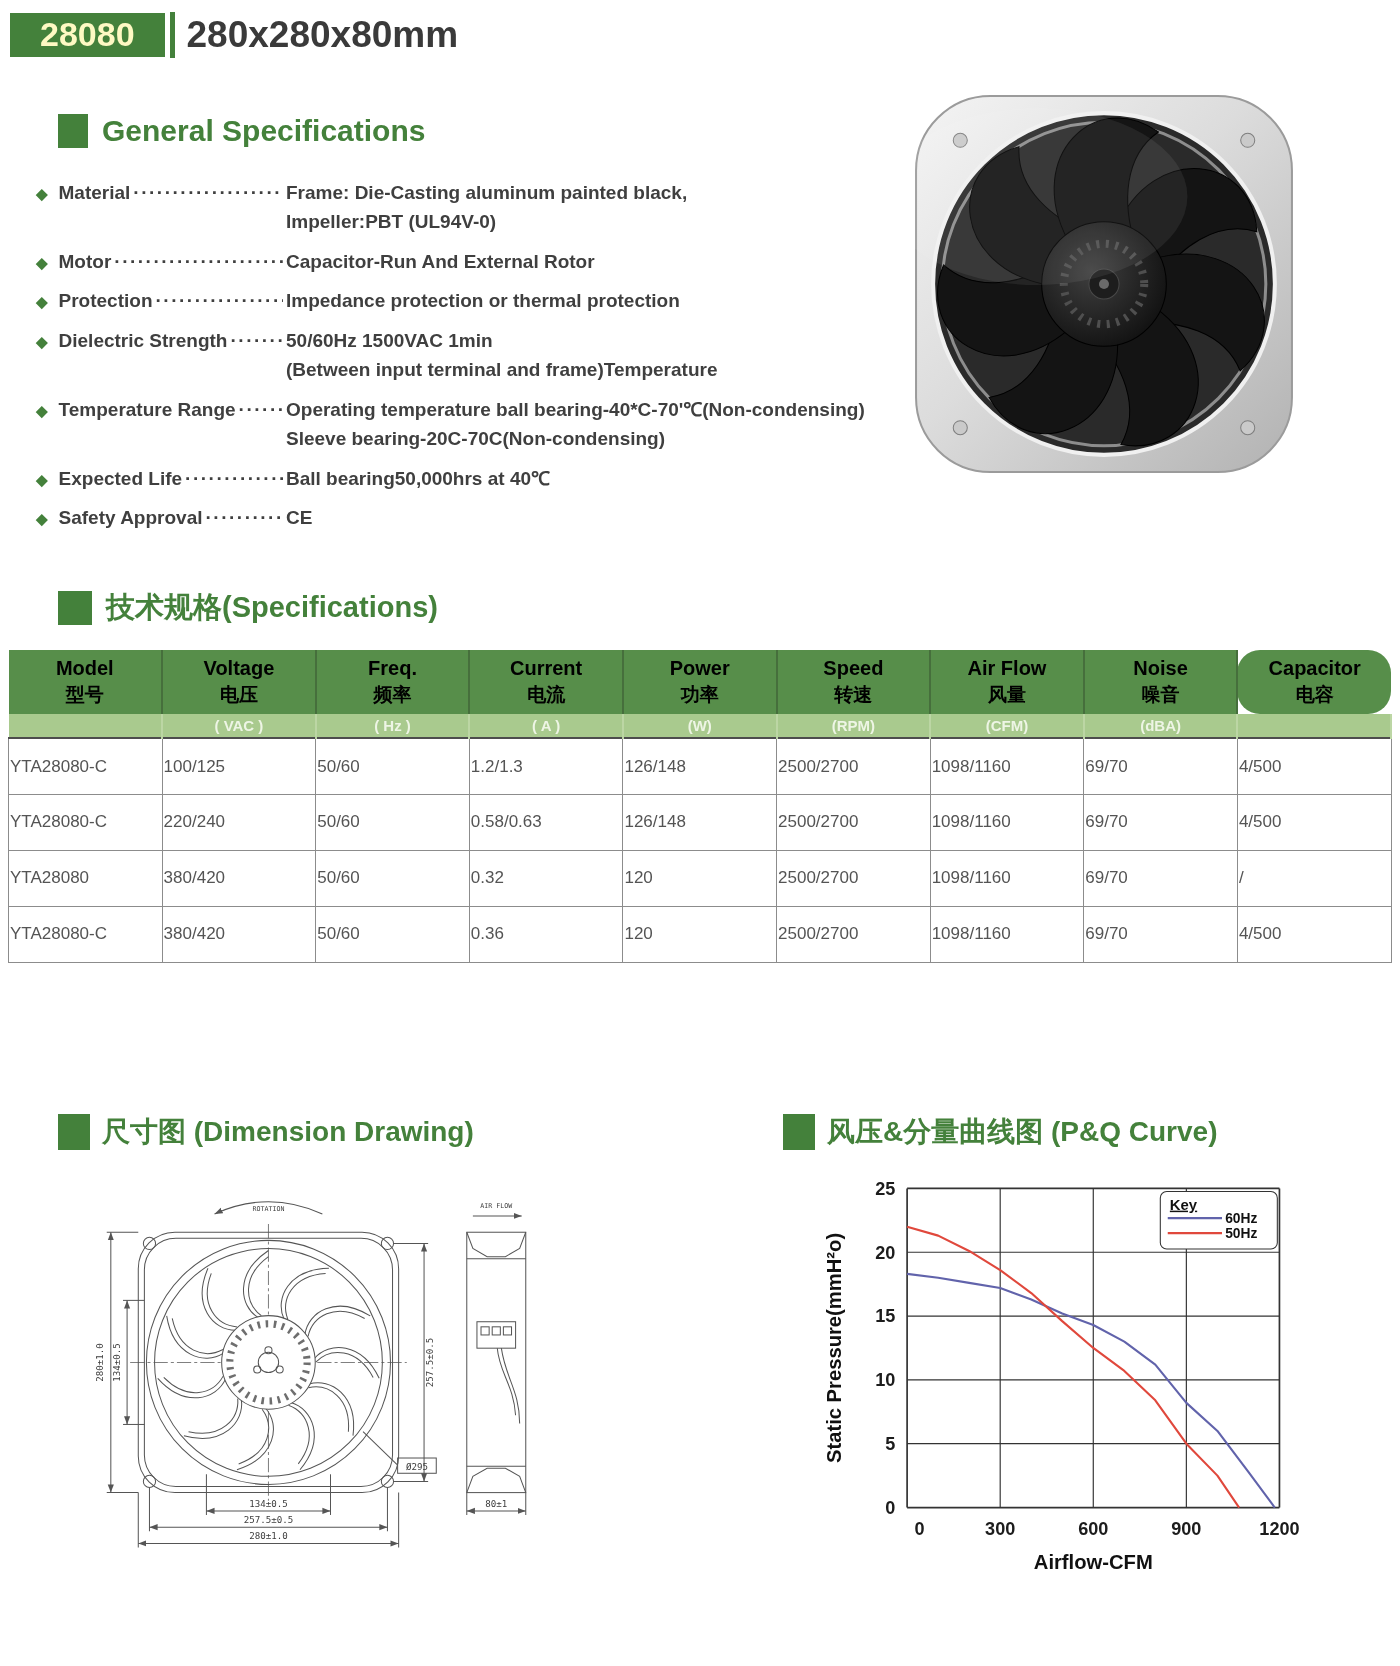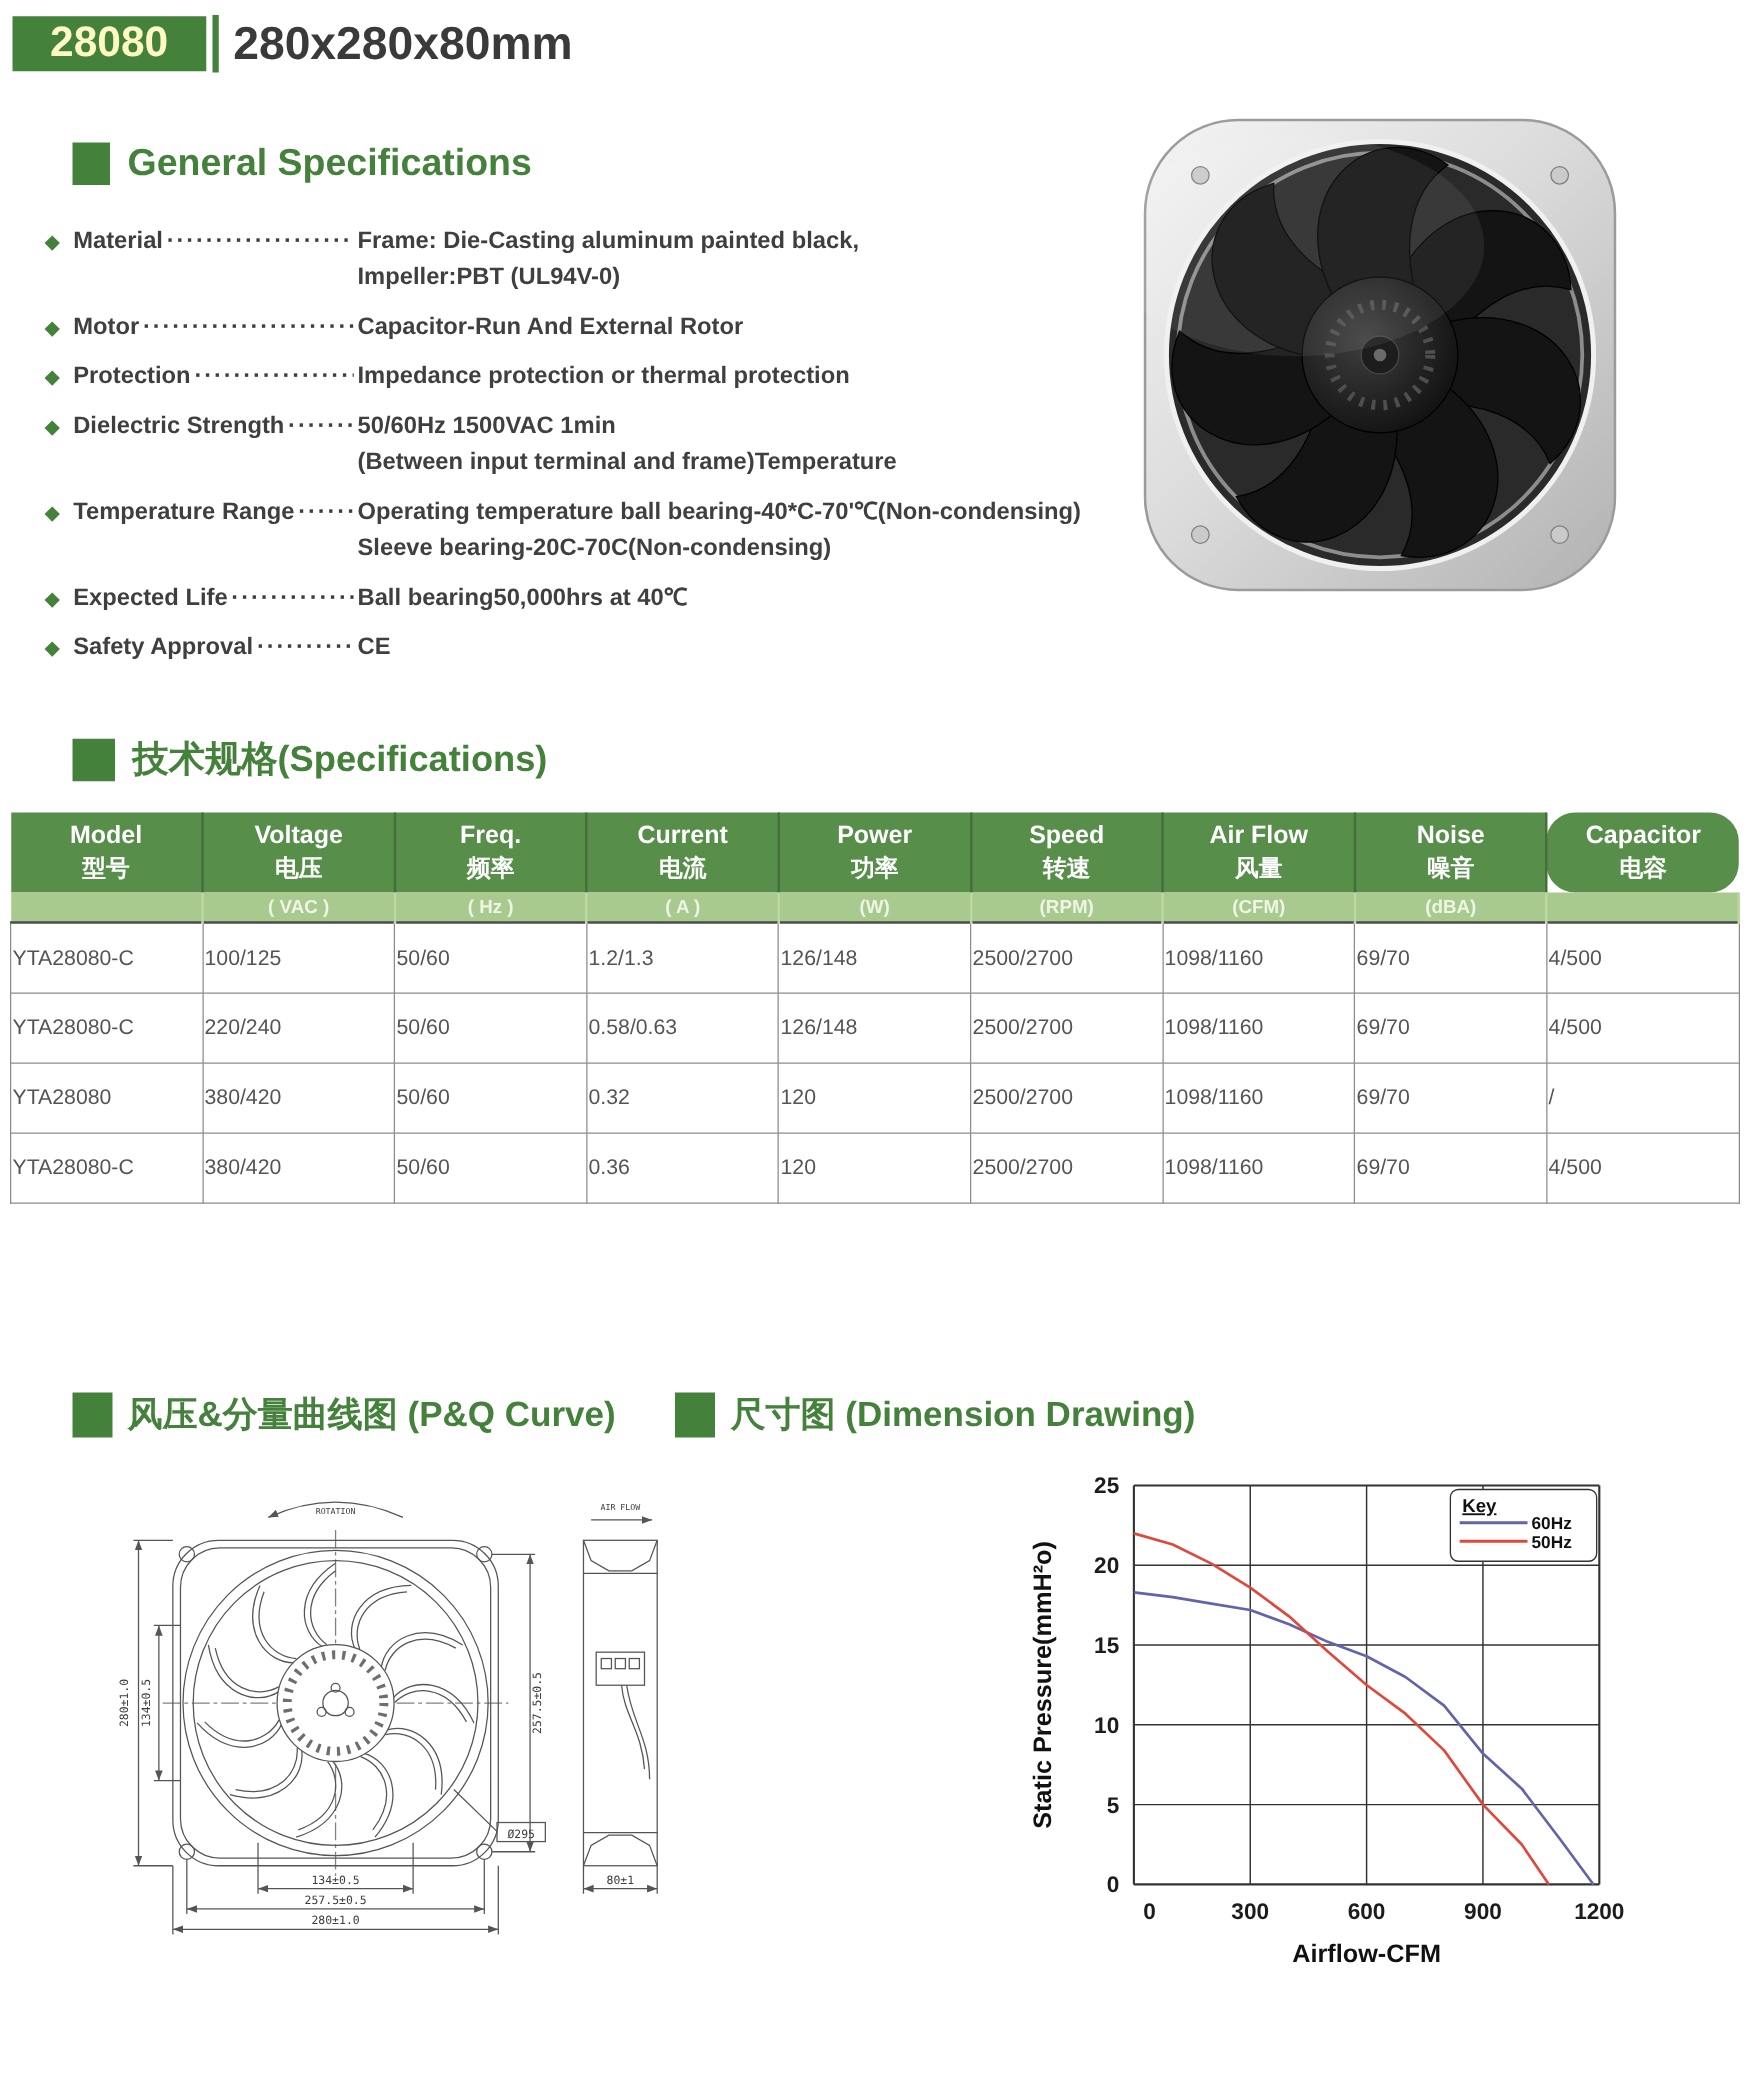--- a/index.html
+++ b/index.html
@@ -33,21 +33,21 @@
   .spec-item{display:flex;align-items:flex-start;margin-bottom:10px;font-size:19px;font-weight:bold;color:#3f3f3f;line-height:1.55;}
   .spec-left{display:flex;flex:0 0 250px;width:250px;align-items:baseline;}
   .diamond{color:var(--green);font-size:15px;margin-right:11px;flex:0 0 auto;}
   .spec-label{white-space:nowrap;}
   .dots{flex:1;overflow:hidden;white-space:nowrap;letter-spacing:1.5px;margin:0 3px;}
   .spec-value{flex:1;}
   .fan-photo{position:absolute;top:-90px;right:100px;width:392px;height:392px;}
 
   
   table{width:1384px;margin:0 8px;border-collapse:collapse;table-layout:fixed;}
-  thead th{background:var(--theader);color:#ffffff;font-size:20px;font-weight:bold;padding:7px 2px 6px;border-right:2px solid #466f3c;}
+  thead th{background:var(--theader);color:#000000;font-size:20px;font-weight:bold;padding:7px 2px 6px;border-right:2px solid #466f3c;}
   thead th:last-child{border-right:none;border-radius:23px;}
   .th-zh{font-size:19px;margin-top:2px;}
   .unit-row td{background:var(--unit);color:#eef5e5;font-size:15px;text-align:center;padding:3px 2px;border-right:2px solid #bcd6a4;font-weight:bold;}
   tbody td{border:1px solid #8c8c8c;text-align:left;font-size:17px;color:#545454;height:56px;}
   tbody tr:first-child td{border-top:2px solid #4d4d4d;}
   .footnote{margin:0 8px;background:var(--footg);color:#fff;text-align:center;font-size:13.5px;padding:3px 0 4px;}
 
   
   .bottom-row{display:flex;margin-top:18px;}
   .dim-wrap{margin-left:62px;flex:0 0 auto;}
@@ -290,27 +290,27 @@
           <td>120</td>
           <td>2500/2700</td>
           <td>1098/1160</td>
           <td>69/70</td>
           <td>4/500</td>
         </tr>
       </tbody>
   </table>
 
   <div class="bottom-heads">
+    <div class="section-title bh bh-left">
+      <span class="sq"></span>
+      <span>尺寸图 (Dimension Drawing)</span>
+    </div>
     <div class="section-title bh">
       <span class="sq"></span>
       <span>风压&amp;分量曲线图 (P&amp;Q Curve)</span>
-    </div>
-    <div class="section-title bh bh-left">
-      <span class="sq"></span>
-      <span>尺寸图 (Dimension Drawing)</span>
     </div>
   </div>
 
   <div class="bottom-row">
 
     <div class="dim-wrap">
       <svg class="dim-svg" viewBox="0 0 470 390">
         <defs>
           <marker id="arr" markerWidth="9" markerHeight="8" refX="8" refY="4" orient="auto">
             <path d="M0,1 L8,4 L0,7 Z" fill="#555"></path>

